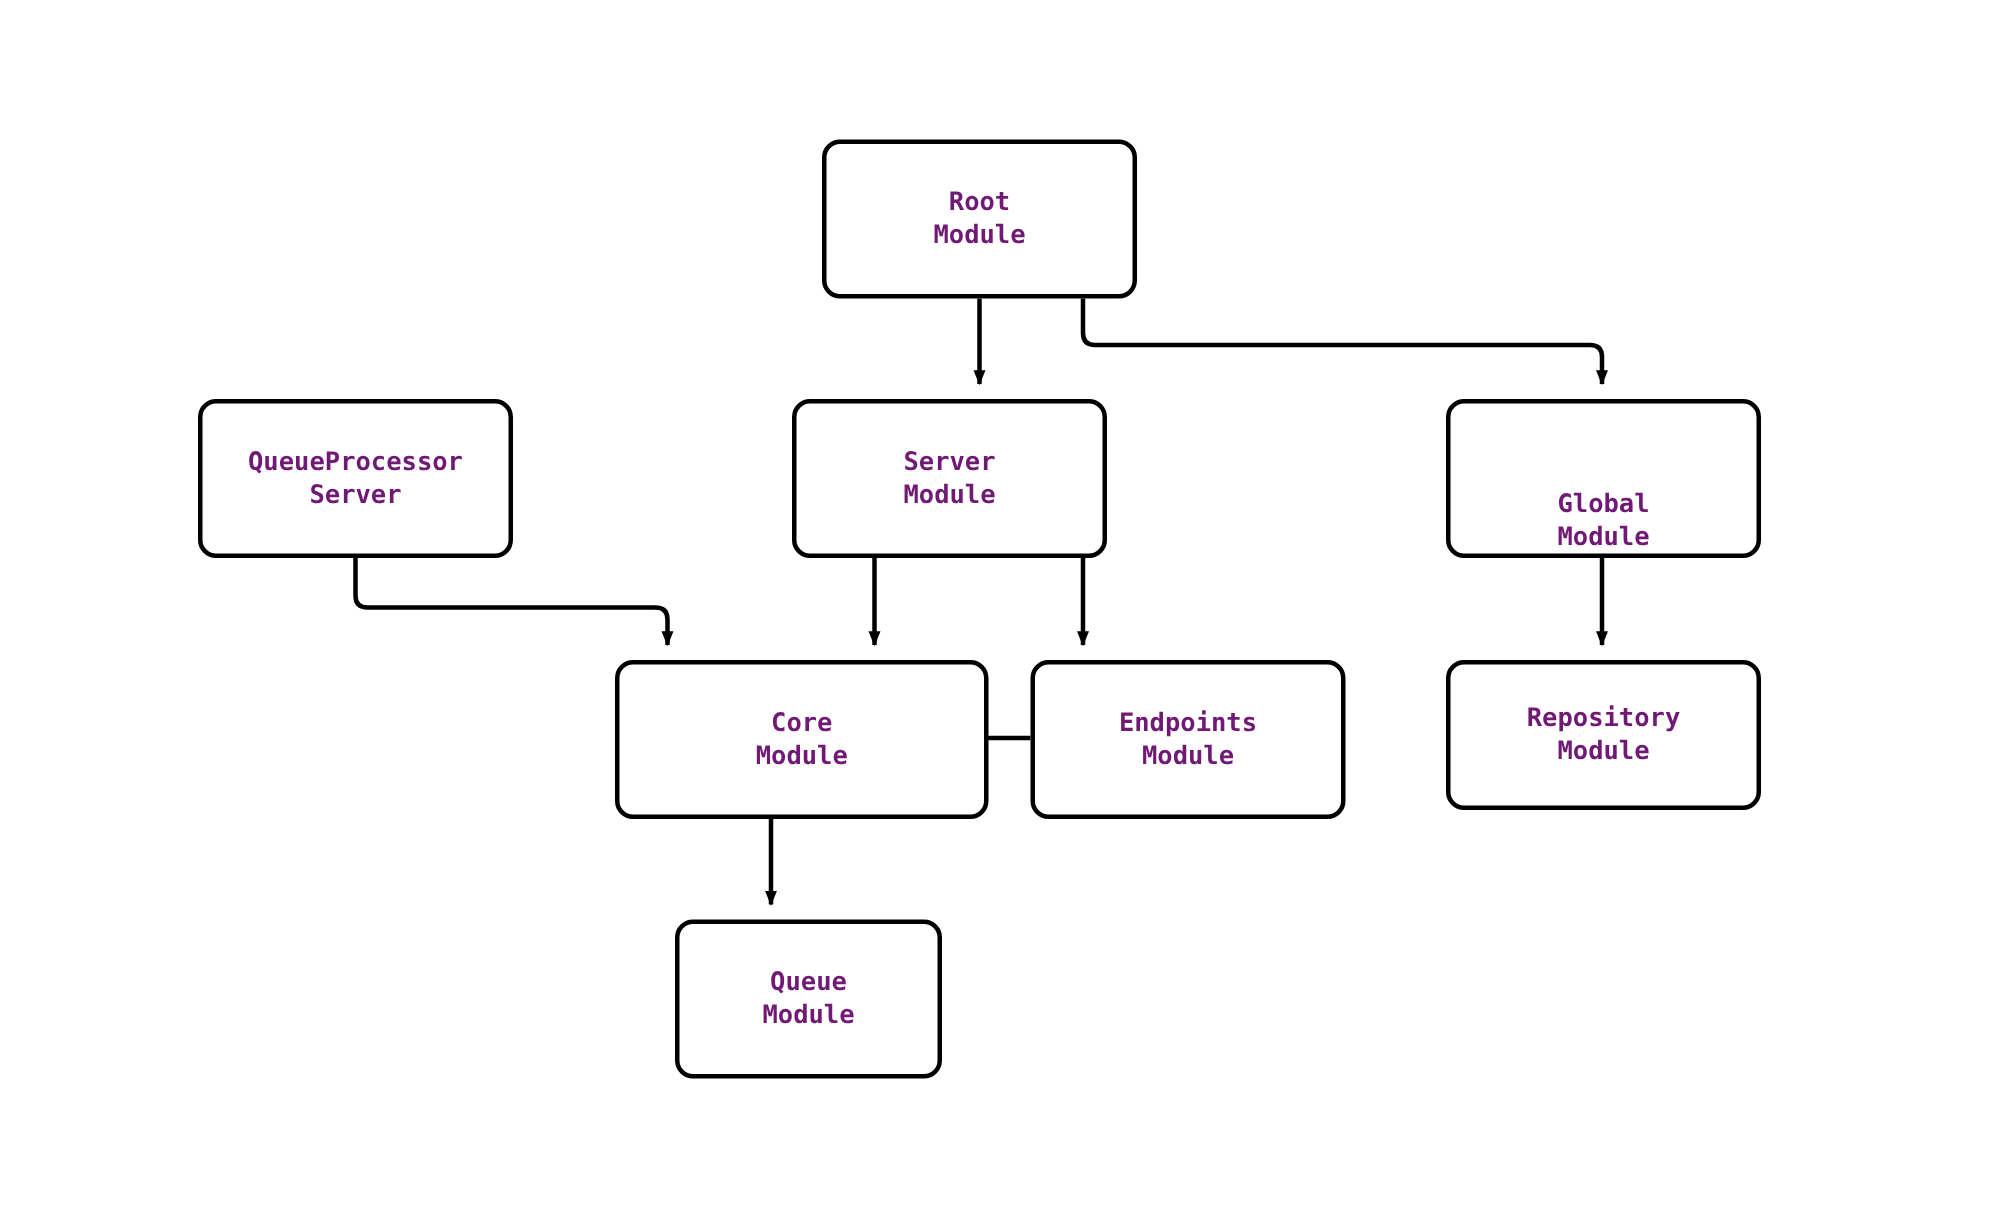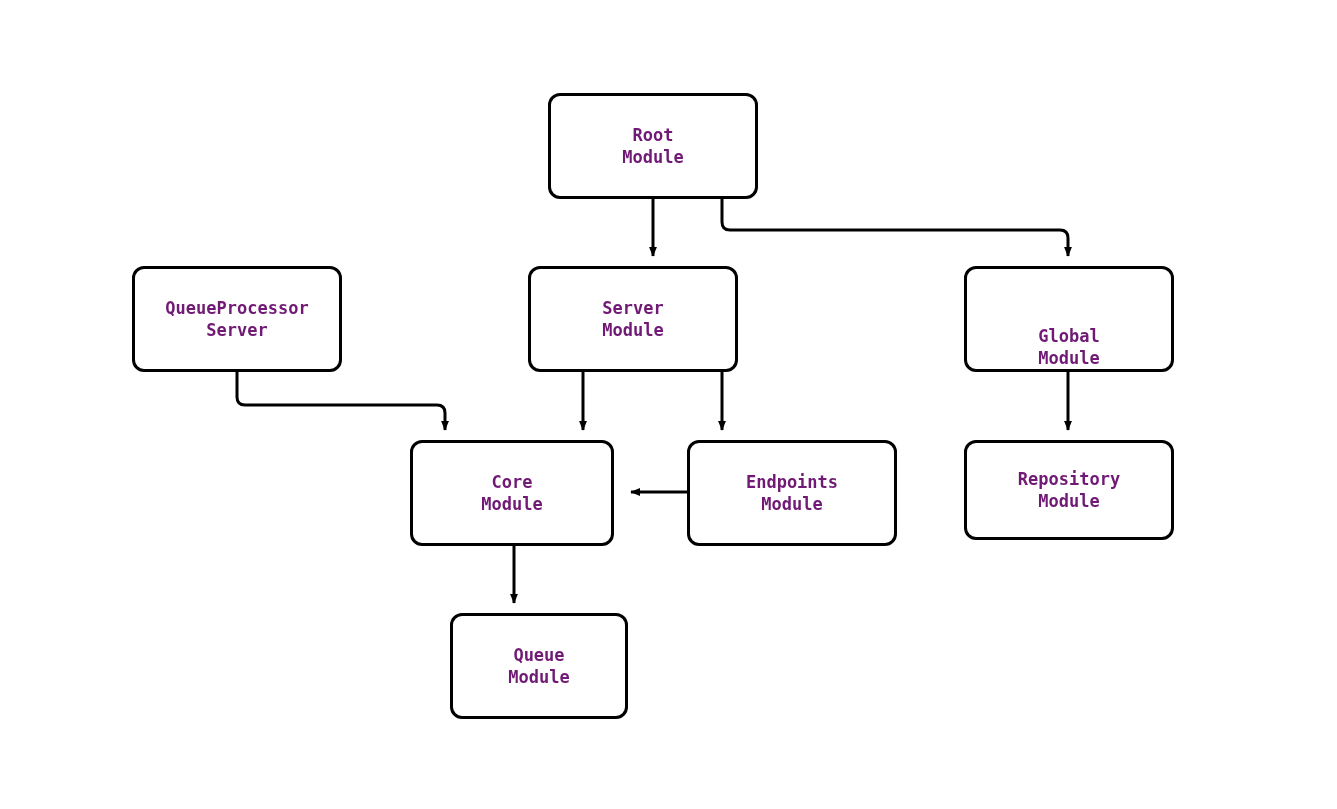--- a/index.html
+++ b/index.html
@@ -82,21 +82,21 @@
   <div class="node" style="left: 528px; top: 266px; width: 210px; height: 106px; border-color: rgb(0, 0, 0); background: rgb(255, 255, 255); border-width: 3px;">
     <span class="node-label">Server
 Module</span>
   </div>
 
   <div class="node" style="left: 964px; top: 266px; width: 210px; height: 106px; border-color: rgb(0, 0, 0); background: rgb(255, 255, 255); border-width: 3px; justify-content: flex-end;">
     <span class="node-label">Global
 Module</span>
   </div>
 
-  <div class="node" style="left: 410px; top: 440px; width: 204px; height: 106px; border-color: rgb(0, 0, 0); background: rgb(255, 255, 255); border-width: 3px;">
+  <div class="node" style="left: 410px; top: 440px; width: 249px; height: 106px; border-color: rgb(0, 0, 0); background: rgb(255, 255, 255); border-width: 3px;">
     <span class="node-label">Core
 Module</span>
   </div>
 
   <div class="node" style="left: 687px; top: 440px; width: 210px; height: 106px; border-color: rgb(0, 0, 0); background: rgb(255, 255, 255); border-width: 3px;">
     <span class="node-label">Endpoints
 Module</span>
   </div>
 
   <div class="node" style="left: 964px; top: 440px; width: 210px; height: 100px; border-color: rgb(0, 0, 0); background: rgb(255, 255, 255); border-width: 3px;">

